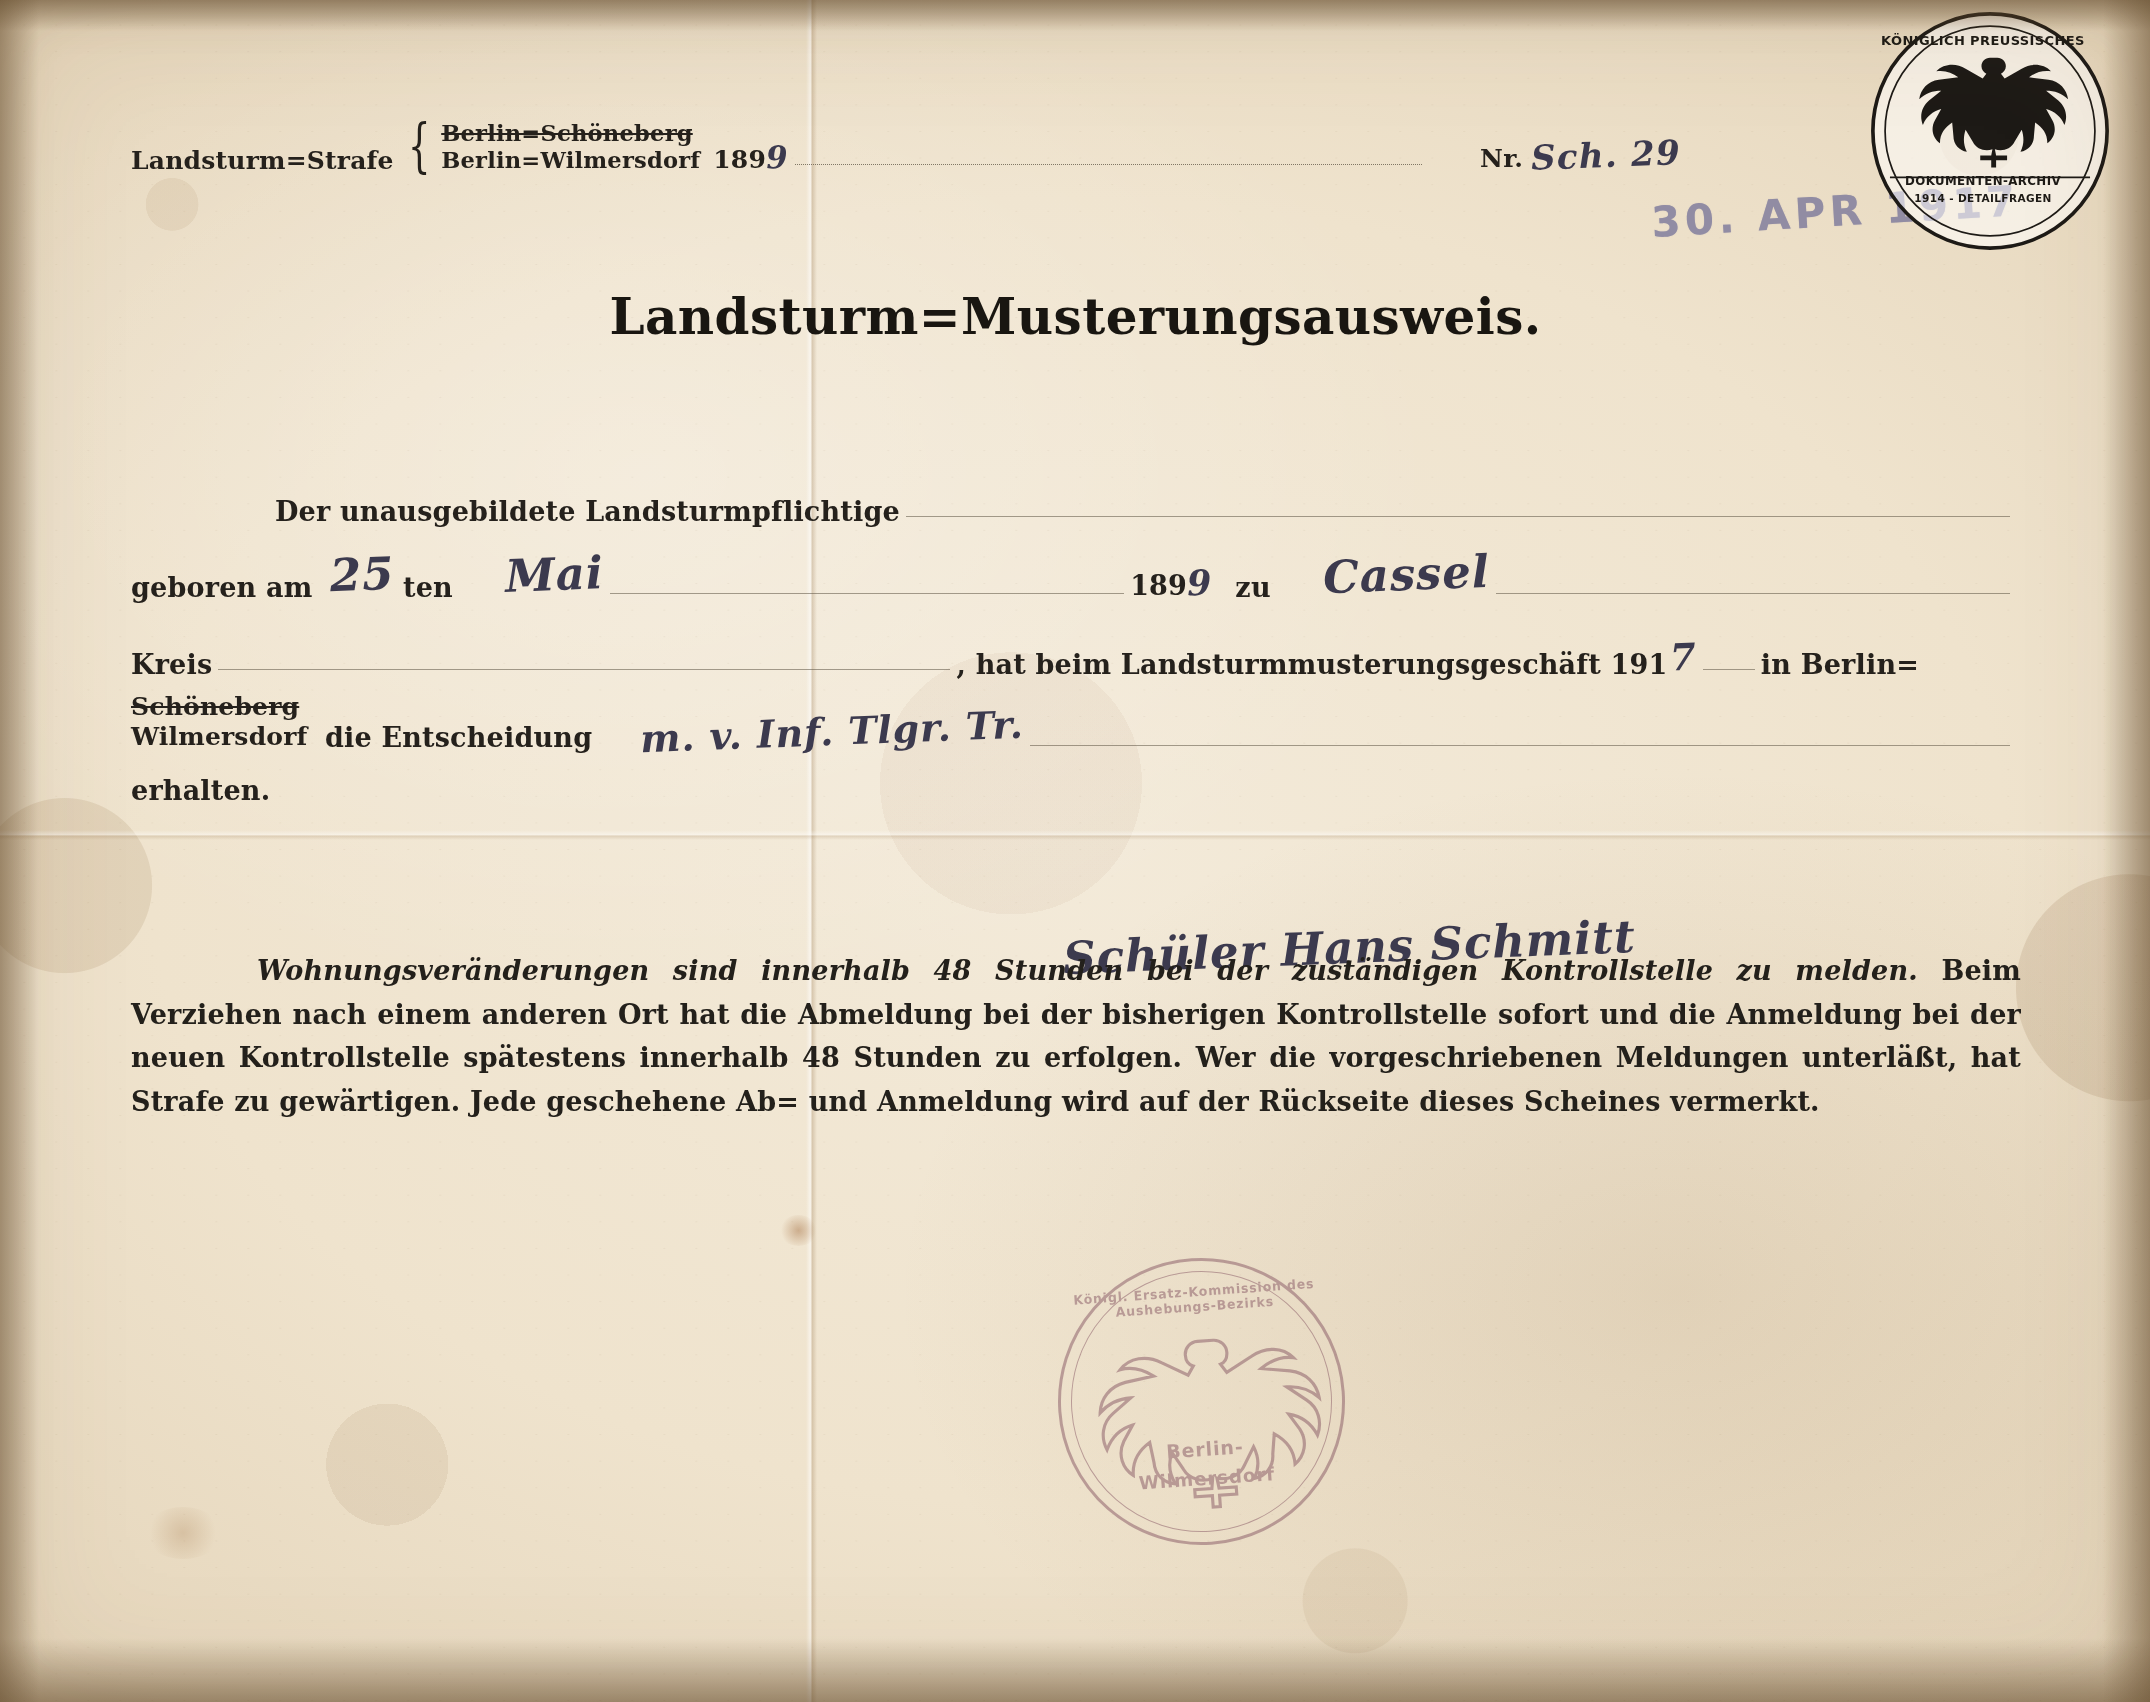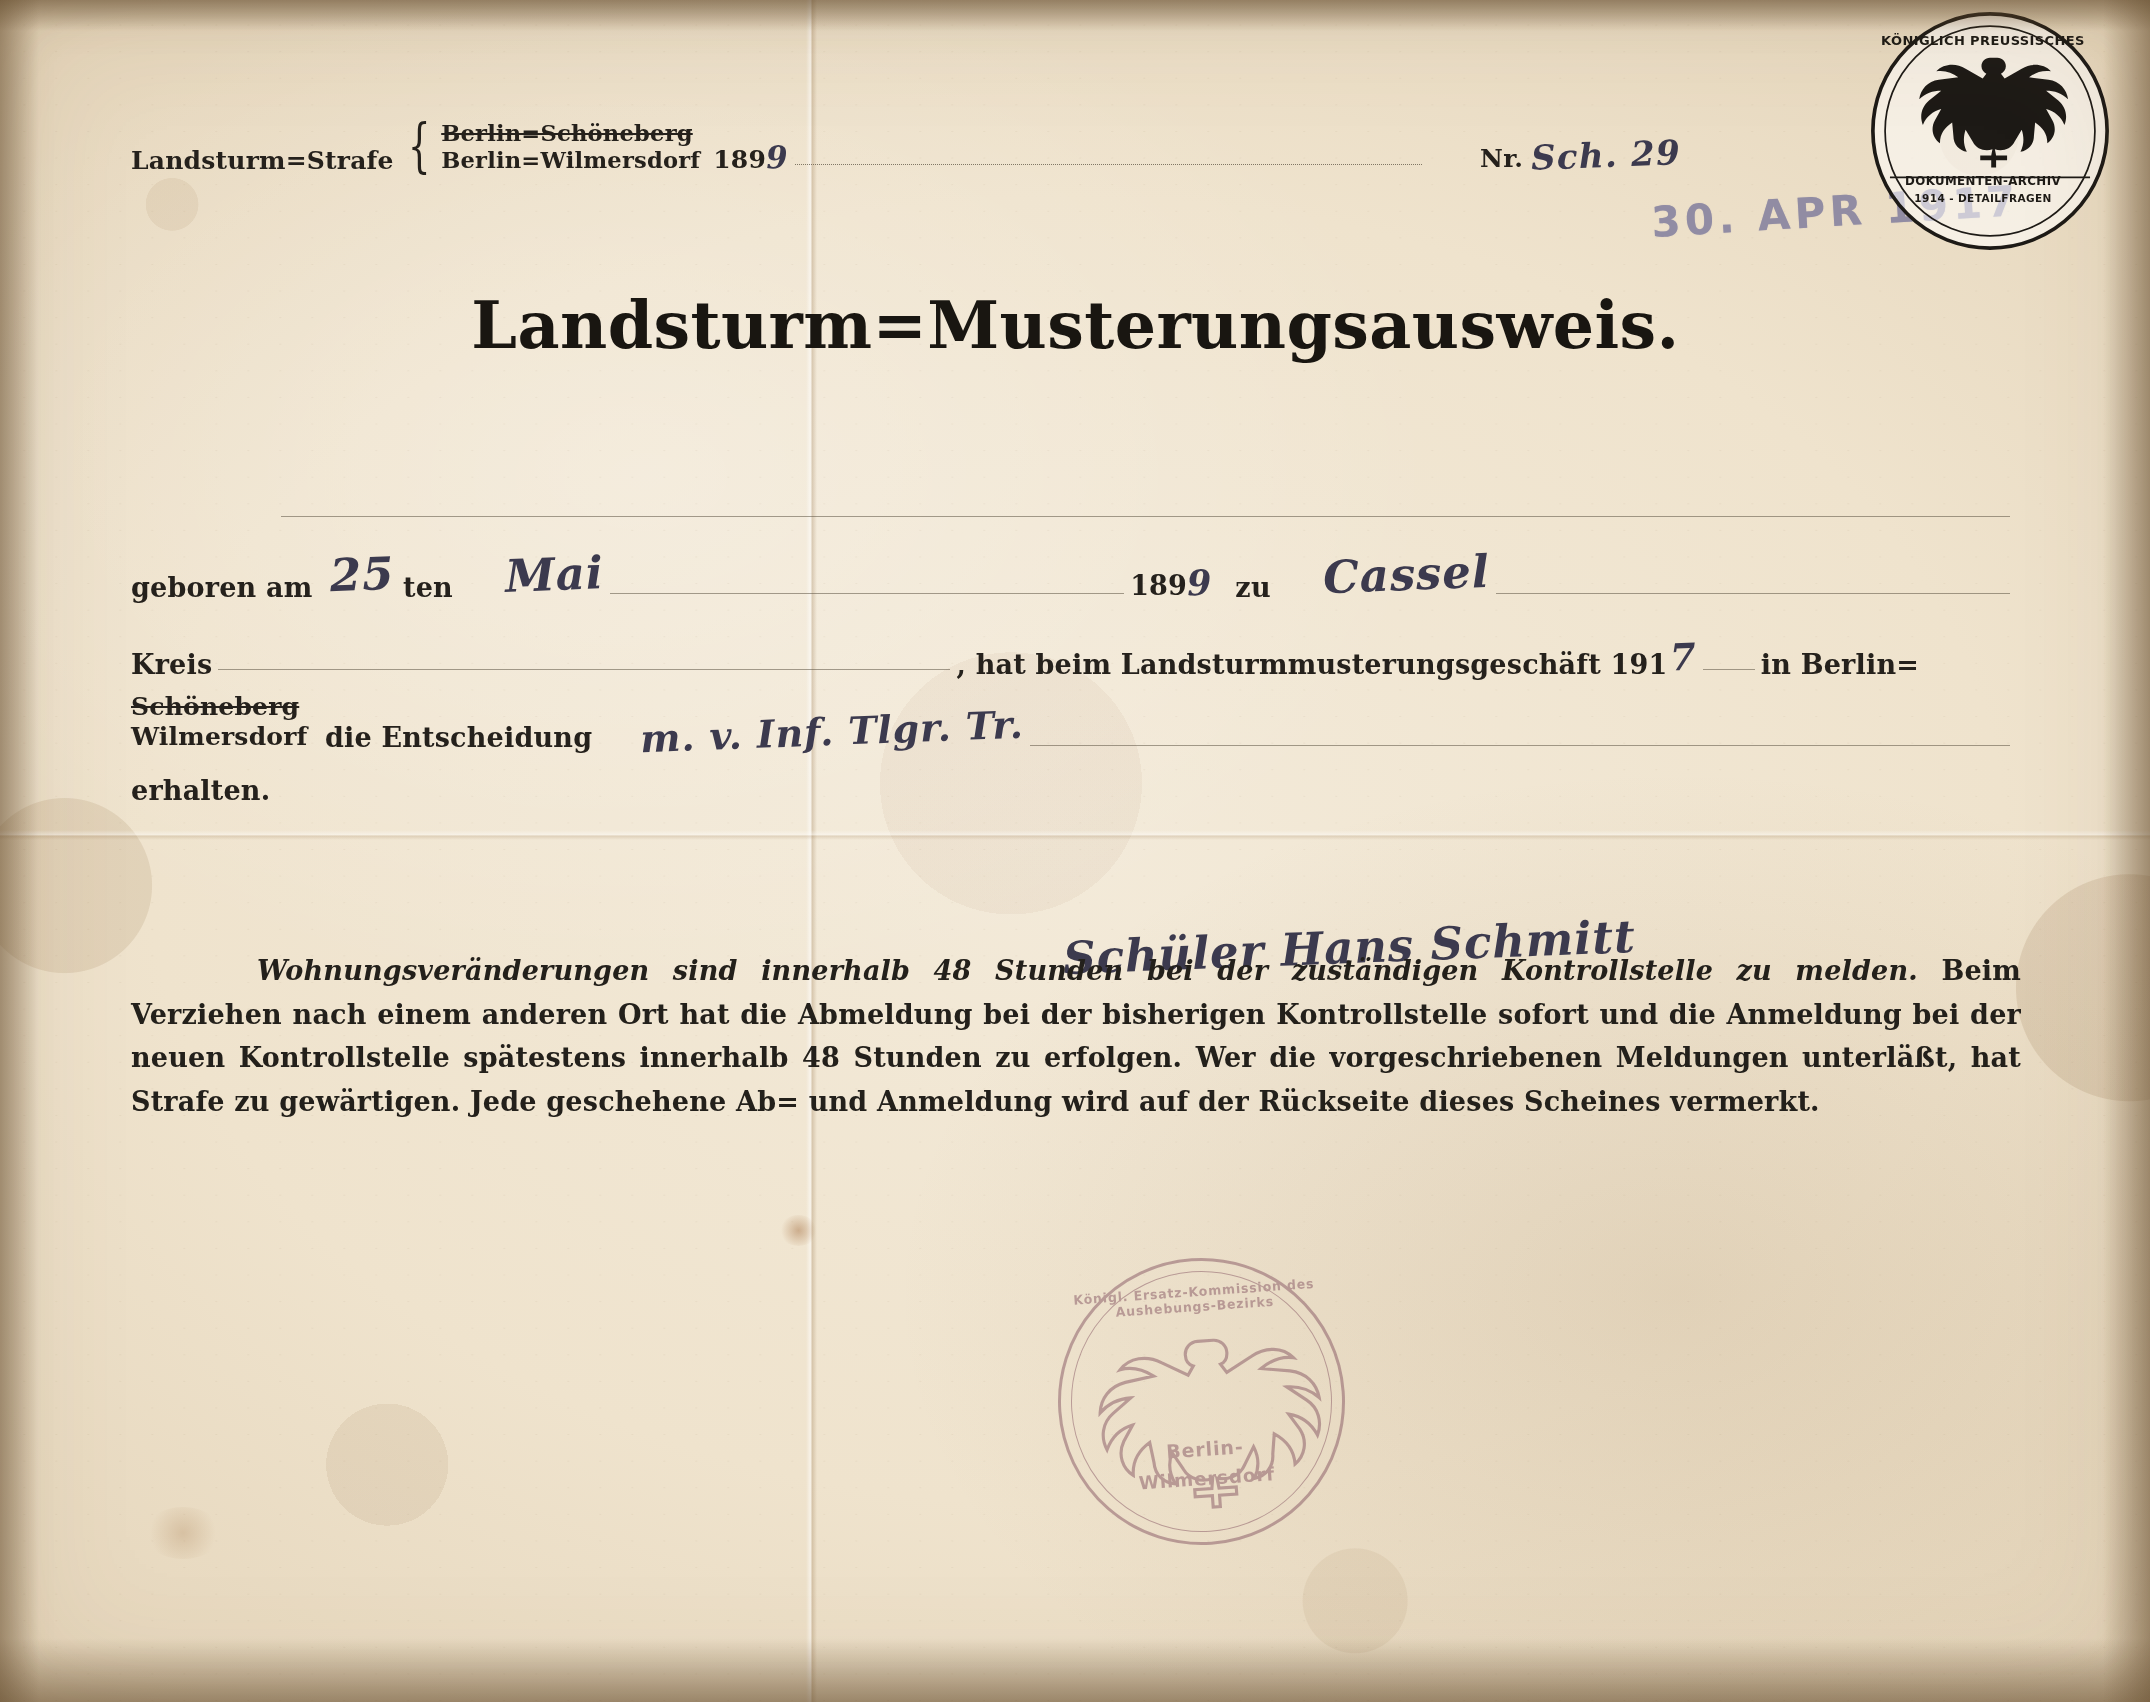--- a/index.html
+++ b/index.html
@@ -182,21 +182,21 @@
     transform: rotate(-3.4deg);
     text-shadow: 0 0 0.9px rgba(111,109,150,.5);
   }
 
   
   .title {
     position: absolute;
     left: 0; right: 0;
     top: 287px;
     text-align: center;
-    font-size: 65px;
+    font-size: 50px;
     font-weight: 700;
     color: #191611;
     letter-spacing: 0.4px;
   }
 
   
   .form {
     position: absolute;
     left: 131px;
     top: 462px;
@@ -327,20 +327,21 @@
     </span>
   </div>
 
   <div class="datestamp">30. APR 1917</div>
 
   <div class="title fraktur">Landsturm=Musterungsausweis.</div>
 
   <div class="form">
 
     <div class="frow indent">
+      <span class="lbl fraktur">Der unausgebildete Landsturmpflichtige</span>
       <span class="solidline"></span>
       <span class="hand hw-lg" style="position:absolute; left:932px; top:459px;">Schüler Hans Schmitt</span>
     </div>
 
     <div class="frow">
       <span class="lbl fraktur">geboren am</span>
       <span class="hand hw-lg" style="margin:0 2.6px 2.6px 17.4px;">25</span>
       <span class="lbl fraktur" style="margin-left:6.1px;">ten</span>
       <span class="hand hw-lg" style="margin:0 0 2.6px 52px;">Mai</span>
       <span class="solidline"></span>

